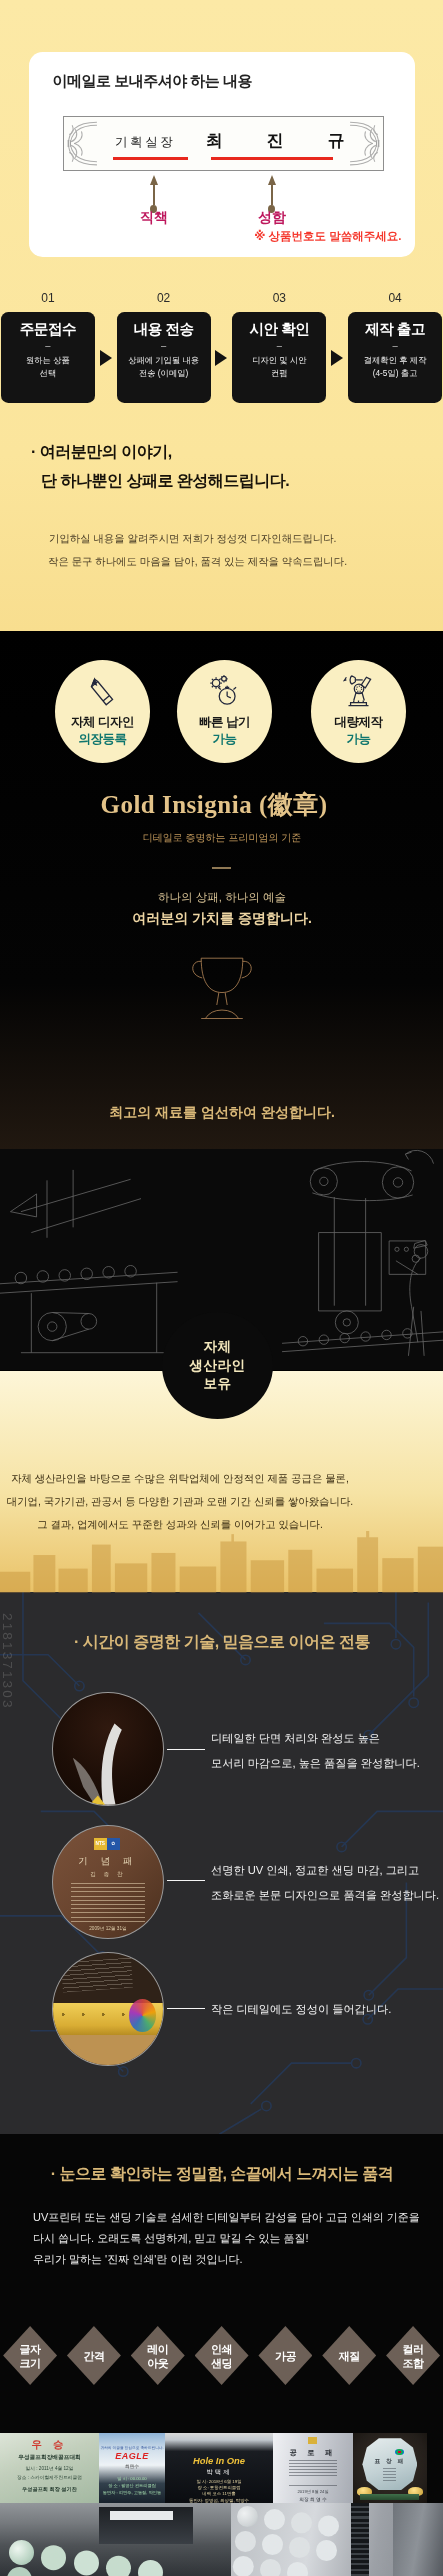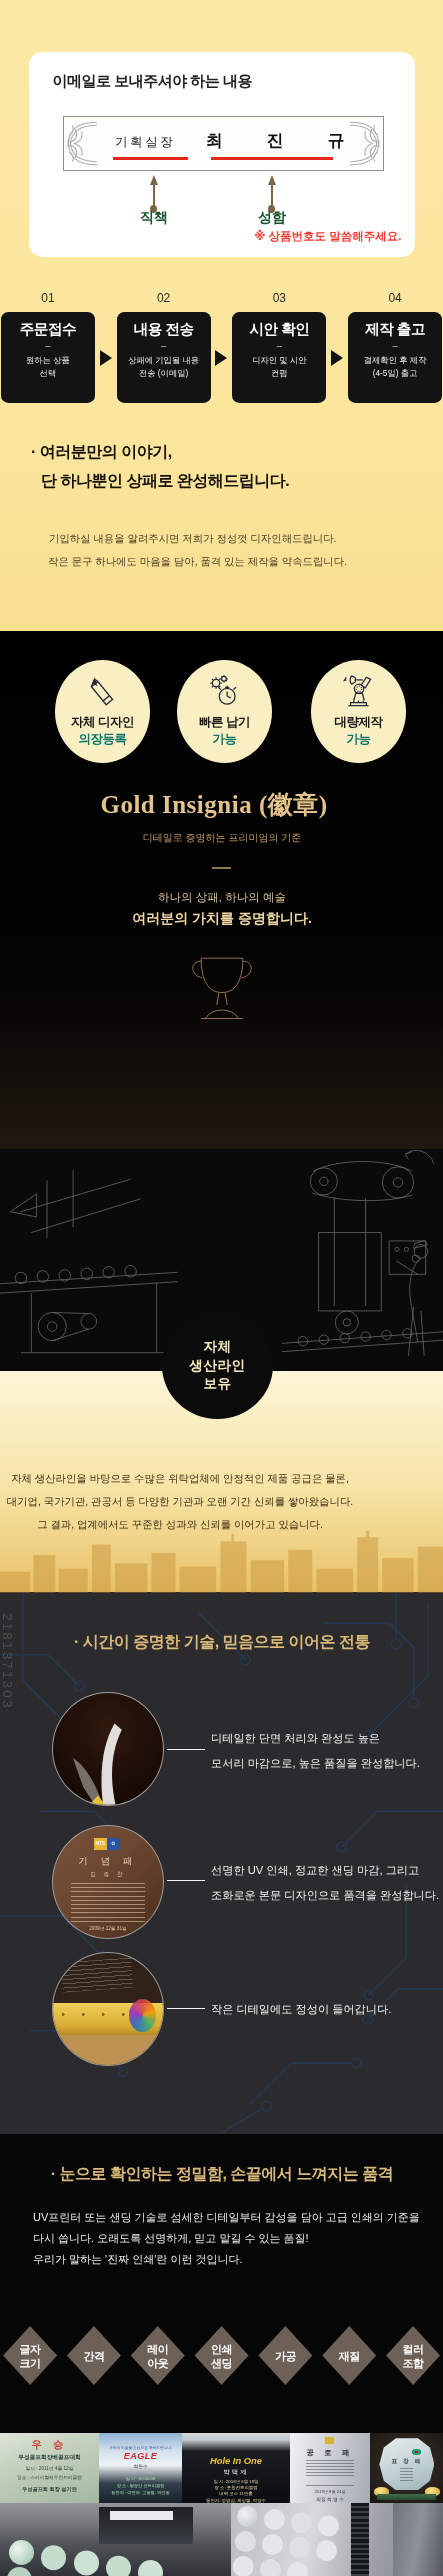--- a/index.html
+++ b/index.html
@@ -25,21 +25,21 @@
            font-size:16.7px;font-weight:700;color:#111;letter-spacing:20px;white-space:nowrap;}
   .redline{position:absolute;height:2.6px;background:#e8281e;top:40px;}
   #ul-pos{left:49px;width:75px;}
   #ul-name{left:147px;width:122px;}
   .pointer{position:absolute;width:13.6px;}
   .pt-head{margin:0 auto;width:0;height:0;border-left:4.7px solid transparent;
            border-right:4.7px solid transparent;border-bottom:10.4px solid #7a6547;}
   .pt-shaft{margin:0 auto;width:2.1px;height:20px;background:#7a6547;}
   .pt-dot{margin:0 auto;width:6.8px;height:8.3px;border-radius:50%;background:#7a6547;}
   .pt-label{position:absolute;top:157px;transform:translateX(-50%);
-            font-size:14px;font-weight:800;color:#14532d;}
+            font-size:14px;font-weight:800;color:#be185d;}
   #note{right:13.6px;top:177px;font-size:11.5px;font-weight:800;color:#f5392e;}
 
   
   #steps-nums{left:1px;top:291px;width:441px;display:flex;}
   .stepnum{width:94px;text-align:center;font-size:12px;color:#2b2b2b;}
   .numgap{width:22px;}
   #steps-row{left:1px;top:312px;width:441px;display:flex;align-items:center;}
   .stepbox{width:94px;height:91px;background:#131313;border-radius:7.3px;
            color:#fff;display:flex;flex-direction:column;align-items:center;box-sizing:border-box;padding-top:8.3px;}
   .stepbox .st{font-size:14.6px;font-weight:800;letter-spacing:-0.5px;}
@@ -147,21 +147,21 @@
   .ph{position:relative;height:100%;overflow:hidden;}
   .ph .tt{position:absolute;width:100%;text-align:center;}
   
   #ph1{width:99px;background:linear-gradient(160deg,#dde5d8 0%,#c2cfbc 40%,#a3b8a1 100%);}
   #ph1 .win{color:#d03a30;font-size:10.4px;font-weight:800;letter-spacing:4.2px;top:5.2px;font-family:Liberation Serif, serif;}
   #ph1 .l1{top:21px;font-size:5.7px;font-weight:700;color:#243a2e;}
   #ph1 .l2{top:32px;font-size:4.7px;color:#2e4638;}
   #ph1 .l3{top:41px;font-size:4.7px;color:#2e4638;}
   #ph1 .l4{top:53px;font-size:5.2px;font-weight:700;color:#243a2e;}
   
-  #ph2{width:83px;background:linear-gradient(180deg,#8fb3d6 0%,#d4e1ec 26%,#eef3f6 46%,#32404c 72%,#18222c 100%);}
+  #ph2{width:66px;background:linear-gradient(180deg,#8fb3d6 0%,#d4e1ec 26%,#eef3f6 46%,#32404c 72%,#18222c 100%);}
   #ph2 .l0{top:11.5px;font-size:3.7px;color:#2a4e9a;}
   #ph2 .bd{top:18px;font-size:9px;font-weight:800;font-style:italic;color:#d22;letter-spacing:0.5px;}
   #ph2 .nm{top:30px;font-size:4.7px;color:#333;}
   #ph2 .g1{top:43px;font-size:4.2px;color:#a8e0b0;}
   #ph2 .g2{top:50px;font-size:4.2px;color:#a8e0b0;}
   #ph2 .g3{top:57px;font-size:4.2px;color:#a8e0b0;}
   
   #ph3{width:108px;background:linear-gradient(180deg,#d9d9d9 0%,#c2c8ce 10%,#1a1d22 26%,#0a0c10 100%);}
   #ph3 .bd{top:22px;font-size:9.4px;font-weight:800;font-style:italic;color:#f0c23a;}
   #ph3 .nm{top:35px;font-size:6.3px;color:#fff;letter-spacing:2.1px;}
@@ -384,20 +384,21 @@
         <path d="M60 10 H140"></path>
         <path d="M60 10 C60 54 74 76 100 76 C126 76 140 54 140 10"></path>
         <path d="M60 16 C40 14 36 42 62 48"></path>
         <path d="M140 16 C160 14 164 42 138 48"></path>
         <path d="M94 76 L90 100 M106 76 L110 100"></path>
         <path d="M68 126 A36 30 0 0 1 132 126"></path>
         <path d="M60 126 H140"></path>
       </svg>
     </div>
 
+    <div class="abs" id="choice2">최고의 재료를 엄선하여 완성합니다.</div>
   </section>
 
   <section class="abs" id="sec-factory">
     <div class="abs" id="factory-art">
       <svg viewBox="0 0 850 424" fill="none" stroke="#8f8f8f" stroke-width="1.6" opacity="0.85">
         <path d="M40 120 L250 58 M60 160 L270 95 M90 60 L90 170 M140 40 L140 150"></path>
         <path d="M20 120 L70 86 L70 130 Z"></path>
         <path d="M0 258 L340 236 M0 276 L340 254"></path>
         <circle cx="40" cy="247" r="11"></circle>
           <circle cx="82" cy="244" r="11"></circle>

